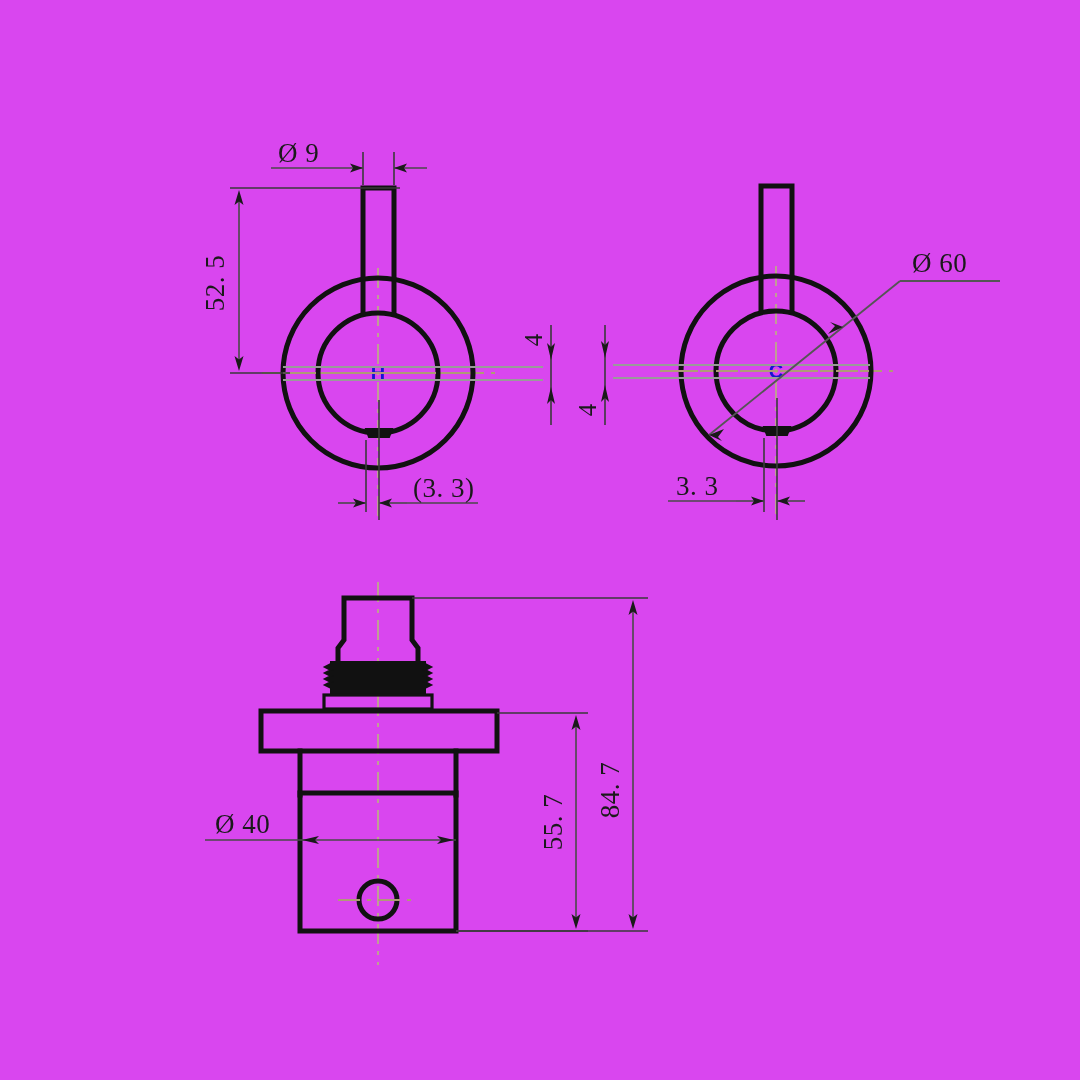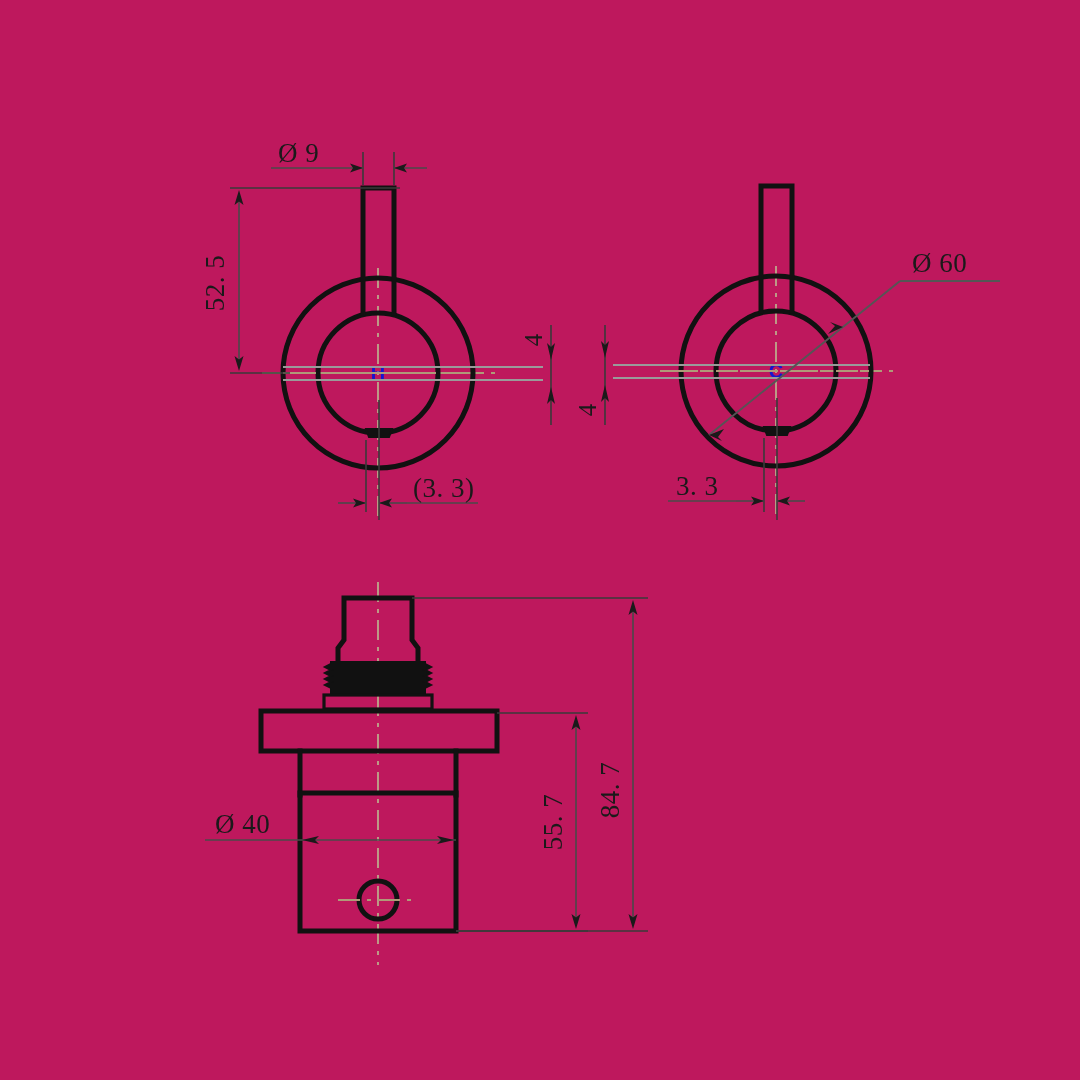--- a/index.html
+++ b/index.html
@@ -7,21 +7,21 @@
     padding: 0;
     background: #ffffff;
   }
   body {
     font-family: "Liberation Serif", serif;
   }
   #sheet {
     position: relative;
     width: 1080px;
     height: 1080px;
-    background: #be185d;
+    background: #d946ef;
     overflow: hidden;
   }
   svg.drawing {
     position: absolute;
     left: 0;
     top: 0;
     width: 1080px;
     height: 1080px;
     display: block;
   }

